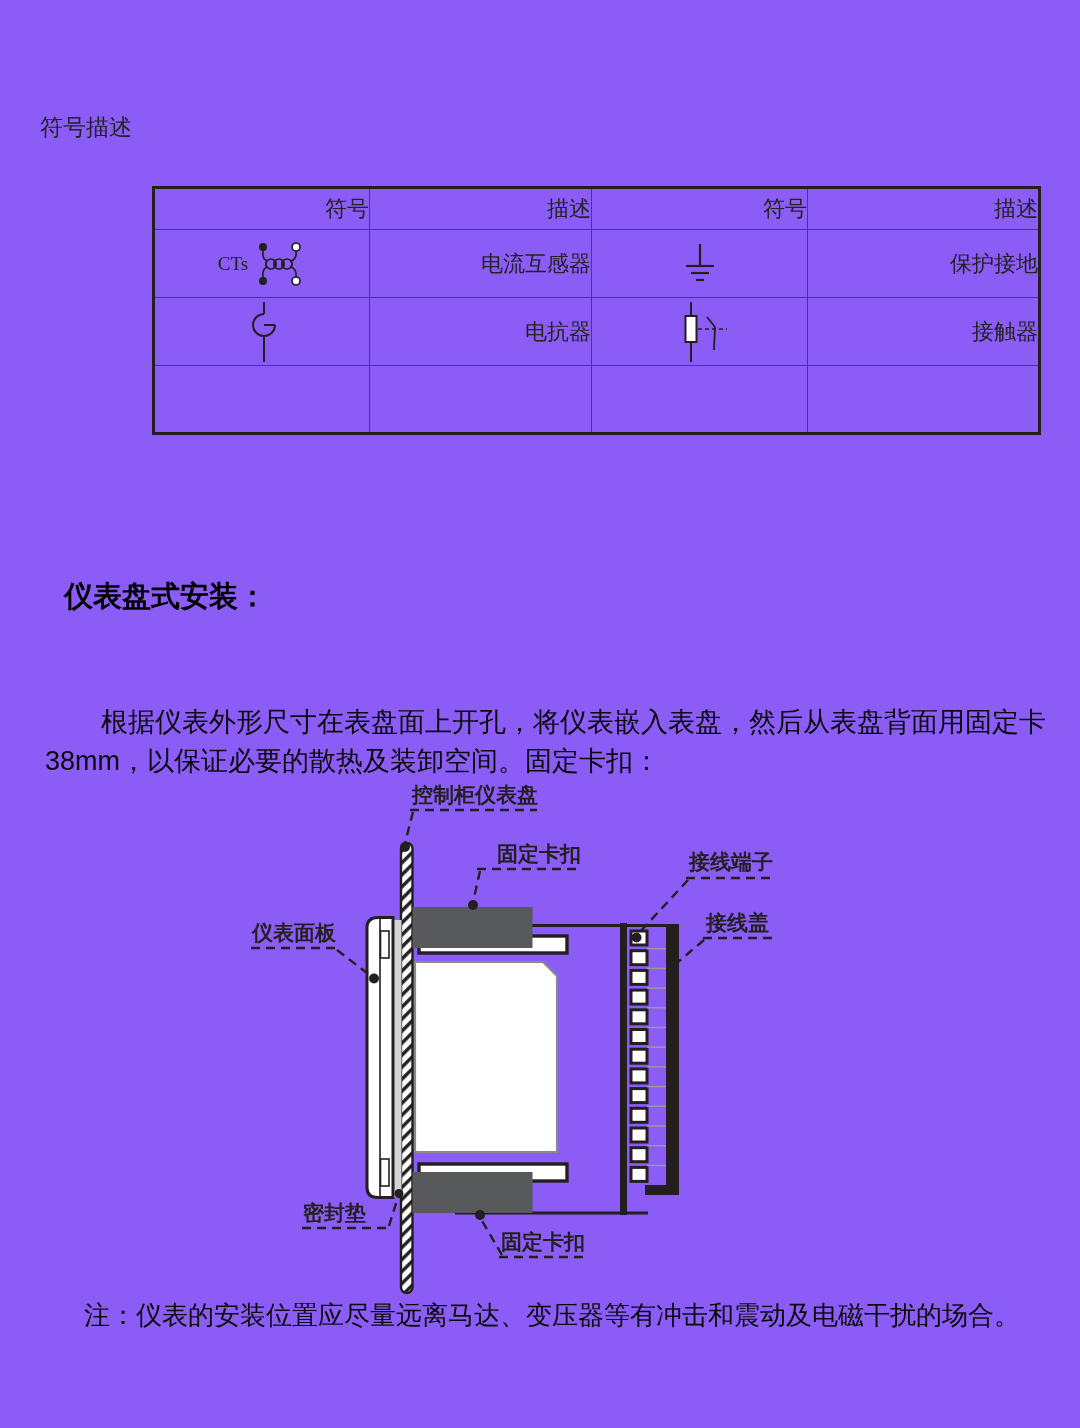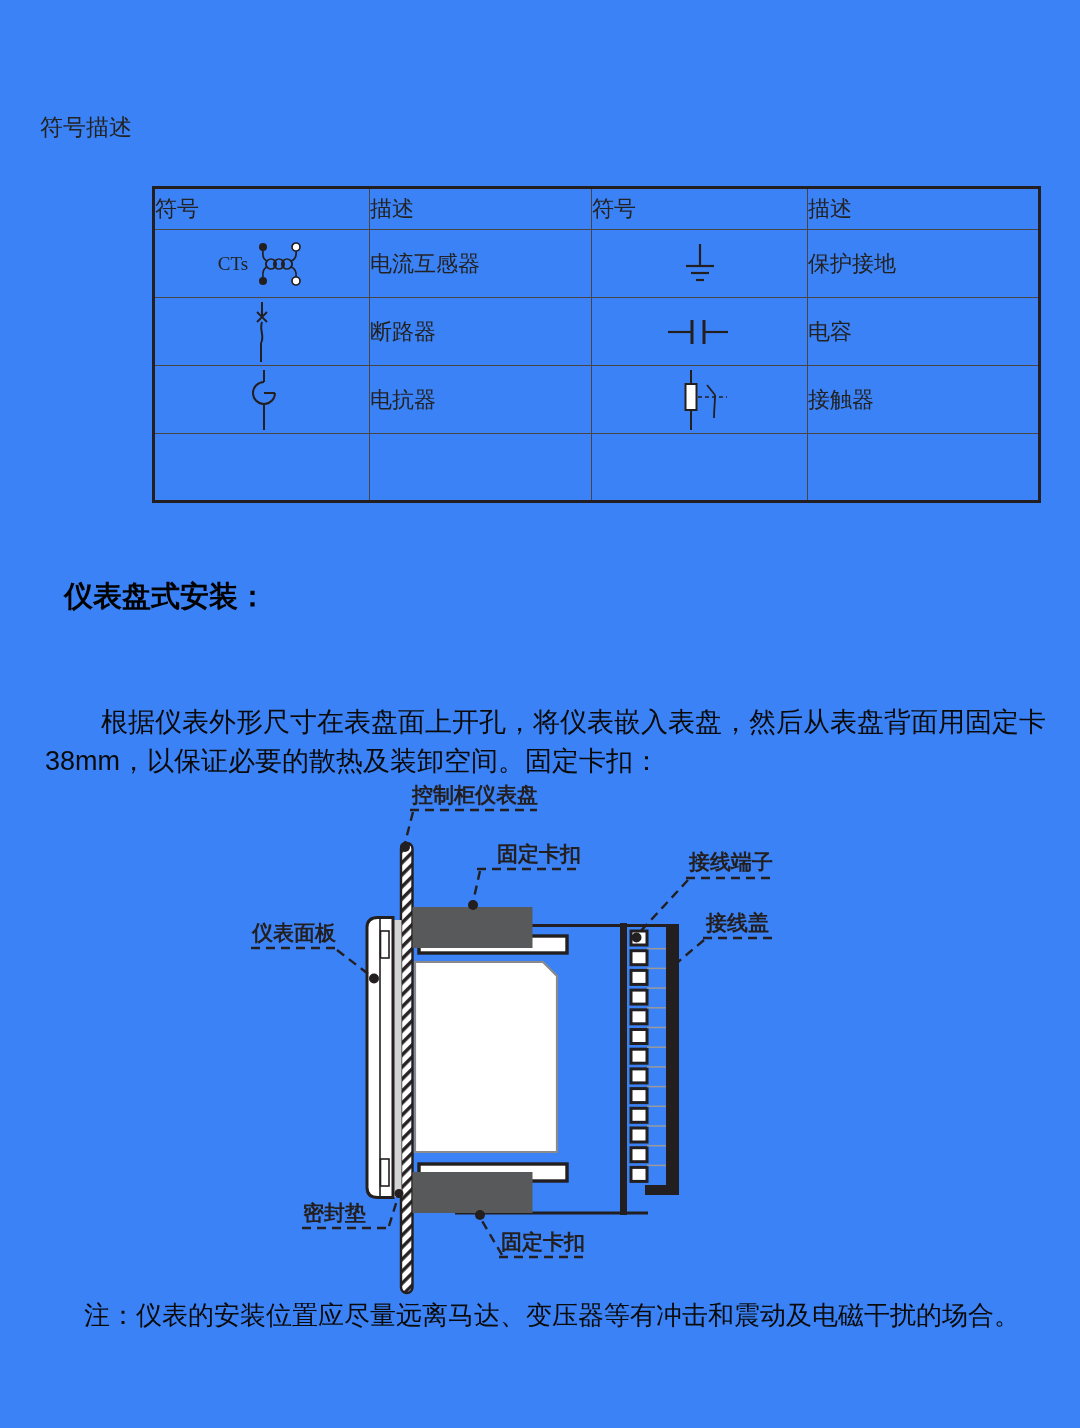--- a/index.html
+++ b/index.html
@@ -1,36 +1,36 @@
 <!DOCTYPE html>
 <html><head>
 <meta charset="utf-8">
 <style>
   * { margin:0; padding:0; box-sizing:border-box; }
   html,body { background:#ffffff; }
   body { font-family:"Liberation Sans", sans-serif; color:#231f20; }
   .page {
-    position:relative; width:1080px; height:1428px; background:#3b82f6;
+    position:relative; width:1080px; height:1428px; background:#8b5cf6;
     overflow:hidden; margin:0 auto;
   }
   .doc-title {
     position:absolute; left:40px; top:112px;
     font-family:"Liberation Serif","DejaVu Serif",serif;
     font-size:23px; color:#222;
   }
   
   table.symbol-table {
     position:absolute; left:152px; top:186px; width:886px;
     border-collapse:collapse; table-layout:fixed;
     border:3px solid #231f20;
     font-family:"Liberation Serif","DejaVu Serif",serif;
     font-size:22px; color:#222;
   }
   table.symbol-table td {
-    border:1.5px solid #4a4545; text-align:left; vertical-align:middle;
+    border:1.5px solid #4a4545; text-align:right; vertical-align:middle;
     padding:0;
   }
   table.symbol-table tr.hdr td { height:42px; }
   table.symbol-table tr.r td { height:68px; }
   .sym-cell { display:flex; align-items:center; justify-content:center; gap:6px; }
   .sym-cell svg { display:block; }
   .ct-label { font-family:"Liberation Serif","DejaVu Serif",serif; font-size:19px; }
   
   .sec-heading {
     position:absolute; left:64px; top:577px;
@@ -103,48 +103,20 @@
                   <path d="M 14,27 H 42"></path>
                   <path d="M 19,34 H 37"></path>
                   <path d="M 24,41 H 32"></path>
             </g>
           </svg>
         </div>
       </td>
       <td>保护接地</td>
     </tr>
 
-    <tr class="r">
-      <td>
-        <div class="sym-cell">
-          <svg width="36" height="64" viewBox="0 0 36 64">
-            <g class="tsym" stroke-width="2">
-              <path d="M 18,2 V 17"></path>
-              <path d="M 13,12 L 23,22 M 23,12 L 13,22" stroke-width="1.8"></path>
-              <path d="M 18,22 C 15,30 21,36 17,43"></path>
-              <path d="M 17,43 V 62"></path>
-            </g>
-          </svg>
-        </div>
-      </td>
-      <td>断路器</td>
-      <td>
-        <div class="sym-cell">
-          <svg width="80" height="36" viewBox="0 0 80 36">
-            <g class="tsym">
-              <path d="M 8,18 H 32" stroke-width="2.2"></path>
-              <path d="M 32,6 V 30" stroke-width="3"></path>
-              <path d="M 44,6 V 30" stroke-width="3"></path>
-              <path d="M 44,18 H 68" stroke-width="2.2"></path>
-            </g>
-          </svg>
-        </div>
-      </td>
-      <td>电容</td>
-    </tr>
 
     <tr class="r">
       <td>
         <div class="sym-cell">
           <svg width="48" height="64" viewBox="0 0 48 64">
             <g class="tsym" stroke-width="2">
               <path d="M 26,2 V 14"></path>
               <path d="M 26,14 A 11,11 0 1 0 37,25"></path>
               <path d="M 37,25 H 26"></path>
               <path d="M 26,36 V 62"></path>

